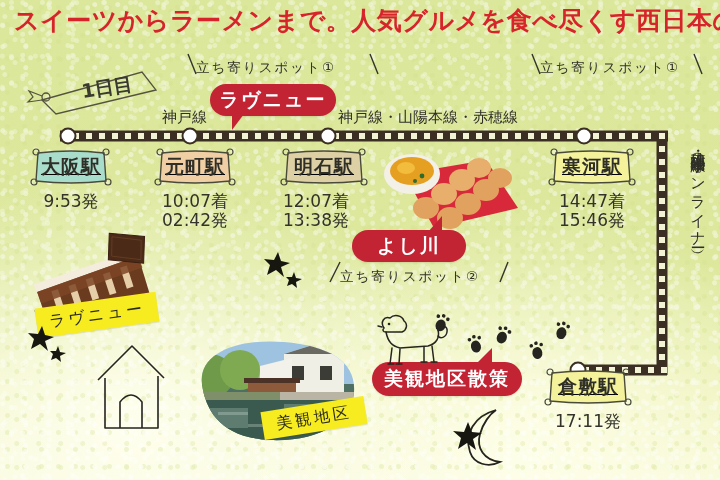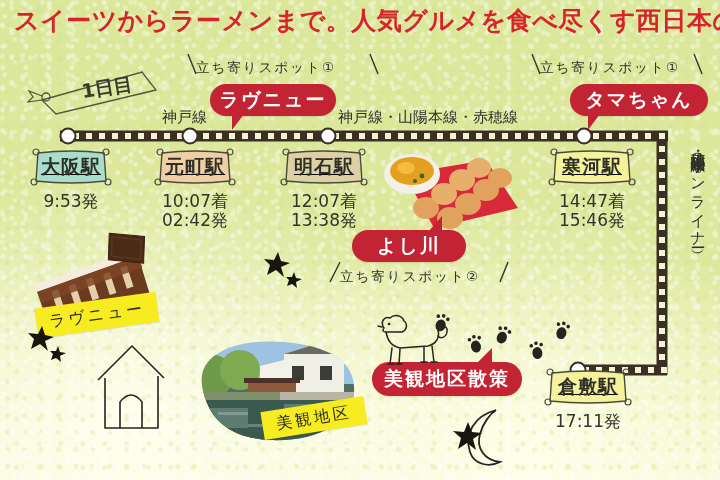--- a/index.html
+++ b/index.html
@@ -287,21 +287,21 @@
       <path d="M10,5 Q46,1 82,5 L84,33 Q46,37 8,33 Z" fill="#ddd0a4" stroke="#4a4a3a" stroke-width="1.4"></path>
       <circle cx="8" cy="4" r="3" fill="none" stroke="#4a4a3a" stroke-width="1.2"></circle>
       <circle cx="84" cy="4" r="3" fill="none" stroke="#4a4a3a" stroke-width="1.2"></circle>
       <circle cx="6" cy="34" r="3" fill="none" stroke="#4a4a3a" stroke-width="1.2"></circle>
       <circle cx="86" cy="34" r="3" fill="none" stroke="#4a4a3a" stroke-width="1.2"></circle>
     </svg>
     <div class="plate">
         <span class="nm">明石駅</span>
       </div>
   </div>
-  <div class="times" style="left:278px;top:192px;width:92px;white-space:pre-line;">12:07着
+  <div class="times" style="left:270px;top:192px;width:92px;white-space:pre-line;">12:07着
 13:38発</div>
 
   <div class="stn" style="left:546px;top:148px;width:92px;height:38px;">
     <svg width="92" height="38" viewBox="0 0 92 38" style="position:absolute;left:0;top:0;">
       <path d="M10,5 Q46,1 82,5 L84,33 Q46,37 8,33 Z" fill="#f4f29a" stroke="#4a4a3a" stroke-width="1.4"></path>
       <circle cx="8" cy="4" r="3" fill="none" stroke="#4a4a3a" stroke-width="1.2"></circle>
       <circle cx="84" cy="4" r="3" fill="none" stroke="#4a4a3a" stroke-width="1.2"></circle>
       <circle cx="6" cy="34" r="3" fill="none" stroke="#4a4a3a" stroke-width="1.2"></circle>
       <circle cx="86" cy="34" r="3" fill="none" stroke="#4a4a3a" stroke-width="1.2"></circle>
     </svg>
@@ -329,24 +329,20 @@
   <div class="bub" style="left:210px;top:84px;width:126px;height:32px;">
     <span>ラヴニュー</span>
     <span class="tail" style="left:22px;bottom:-14px;border-width:16px 12px 0 0;border-color:#c32433 transparent transparent transparent;"></span>
   </div>
 
   <div class="bub" style="left:352px;top:230px;width:114px;height:32px;">
     <span>よし川</span>
     <span class="tail" style="right:24px;top:-14px;border-width:0 0 16px 14px;border-color:transparent transparent #c32433 transparent;"></span>
   </div>
 
-  <div class="bub" style="left:570px;top:84px;width:138px;height:32px;">
-    <span>タマちゃん</span>
-    <span class="tail" style="left:18px;bottom:-14px;border-width:16px 12px 0 0;border-color:#c32433 transparent transparent transparent;"></span>
-  </div>
 
   <div class="bub" style="left:372px;top:362px;width:150px;height:34px;">
     <span>美観地区散策</span>
     <span class="tail" style="right:30px;top:-14px;border-width:0 0 16px 16px;border-color:transparent transparent #c32433 transparent;"></span>
   </div>
 
   <svg class="lay deco" style="left:374px;top:312px;" width="76" height="58" viewBox="0 0 76 58">
     <g fill="none" stroke="#25241e" stroke-width="1.5" stroke-linecap="round">
       <path d="M10,16 C6,10 10,4 16,6 C20,2 28,3 30,9 C34,12 33,18 28,20 L12,20 C9,20 8,18 10,16Z"></path>
       <path d="M12,20 C14,30 18,34 26,36 L54,34 C62,32 66,26 64,18"></path>

